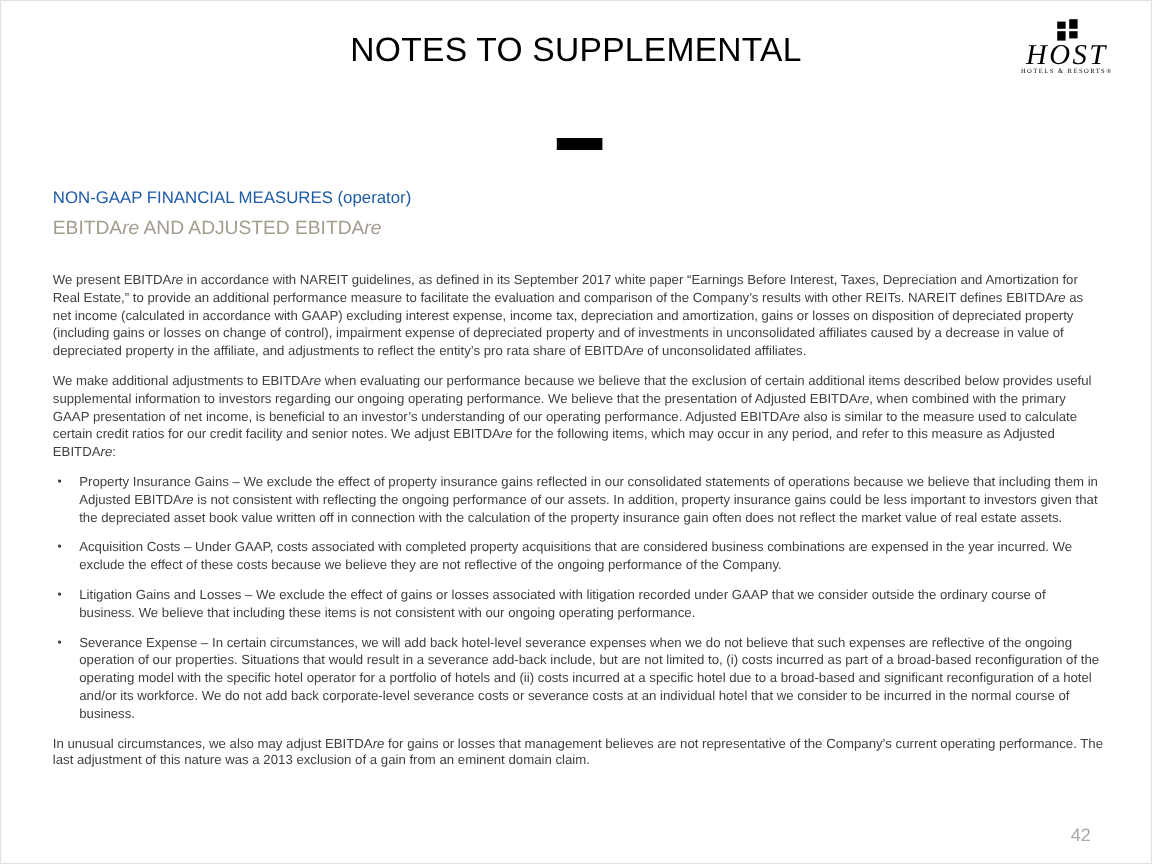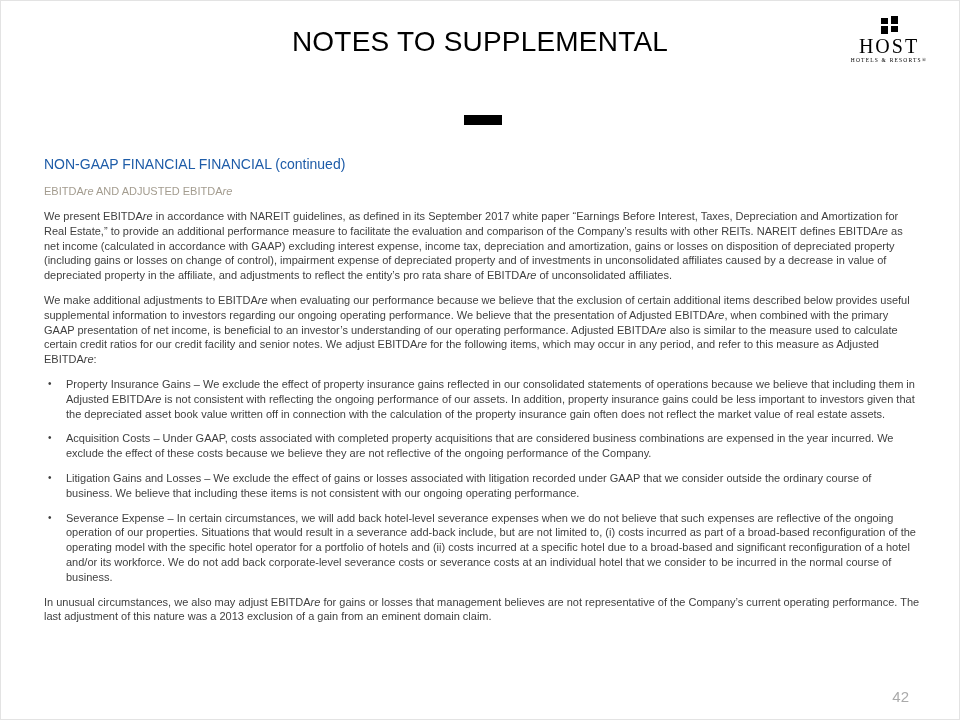--- a/index.html
+++ b/index.html
@@ -27,43 +27,43 @@
     background:#000;
   }
   
   .logo{
     position:absolute;top:14px;right:24px;
     width:92px;text-align:center;color:#000;
   }
   .logo-mark{display:block;margin:0 auto 2px auto;}
   .logo-name{
     font-family:"Liberation Serif", serif;
-    font-size:20px;line-height:20px;
-    letter-spacing:2px;font-weight:400;
+    font-size:24px;line-height:20px;
+    letter-spacing:2px;font-weight:400;font-style:italic;
   }
   .logo-tagline{
     font-family:"Liberation Serif", serif;
     font-size:5.5px;line-height:8px;
     letter-spacing:1.2px;
   }
   
   .content{
     position:absolute;left:43px;top:155px;width:876px;
     color:var(--body-text,#3f3f3f);
     font-size:11px;line-height:14.8px;
   }
   .section-heading{
     color:var(--heading-blue,#1e5ca8);
     font-size:14px;line-height:17px;
     margin:0 0 11px 0;font-weight:400;
   }
   .sub-heading{
     color:var(--subheading-tan,#a39c8f);
-    font-size:11px;line-height:14px;
-    margin:0 0 11px 0;font-weight:400;
+    font-size:16px;line-height:14px;
+    margin:0 0 29px 0;font-weight:400;
   }
   .para{margin:0 0 10px 0;}
   .bullet-list{margin:0;padding:0;list-style:none;}
   .bullet-item{display:flex;margin:0 0 10px 0;}
   .bullet-dot{
     width:22px;flex:0 0 22px;
     font-size:10px;line-height:14.8px;
     text-align:left;padding-left:4px;box-sizing:border-box;
   }
   .bullet-text{flex:1;}
@@ -88,21 +88,21 @@
       <rect x="1" y="3" width="7" height="6" fill="#000"></rect>
       <rect x="1" y="11" width="7" height="8" fill="#000"></rect>
       <rect x="11" y="1" width="7" height="8" fill="#000"></rect>
       <rect x="11" y="11" width="7" height="6" fill="#000"></rect>
     </svg>
     <div class="logo-name">HOST</div>
     <div class="logo-tagline">HOTELS &amp; RESORTS®</div>
   </div>
 
   <div class="content">
-    <h2 class="section-heading">NON-GAAP FINANCIAL FINANCIAL (continued)</h2>
+    <h2 class="section-heading">NON-GAAP FINANCIAL MEASURES (operator)</h2>
     <h3 class="sub-heading">EBITDA<i>re</i> AND ADJUSTED EBITDA<i>re</i></h3>
 
     <p class="para">We present EBITDA<i>re</i> in accordance with NAREIT guidelines, as defined in its September 2017 white paper “Earnings Before Interest, Taxes, Depreciation and Amortization for Real Estate,” to provide an additional performance measure to facilitate the evaluation and comparison of the Company’s results with other REITs. NAREIT defines EBITDA<i>re</i> as net income (calculated in accordance with GAAP) excluding interest expense, income tax, depreciation and amortization, gains or losses on disposition of depreciated property (including gains or losses on change of control), impairment expense of depreciated property and of investments in unconsolidated affiliates caused by a decrease in value of depreciated property in the affiliate, and adjustments to reflect the entity’s pro rata share of EBITDA<i>re</i> of unconsolidated affiliates.</p>
     <p class="para">We make additional adjustments to EBITDA<i>re</i> when evaluating our performance because we believe that the exclusion of certain additional items described below provides useful supplemental information to investors regarding our ongoing operating performance. We believe that the presentation of Adjusted EBITDA<i>re</i>, when combined with the primary GAAP presentation of net income, is beneficial to an investor’s understanding of our operating performance. Adjusted EBITDA<i>re</i> also is similar to the measure used to calculate certain credit ratios for our credit facility and senior notes. We adjust EBITDA<i>re</i> for the following items, which may occur in any period, and refer to this measure as Adjusted EBITDA<i>re</i>:</p>
 
     <ul class="bullet-list">
       <li class="bullet-item">
         <span class="bullet-dot">•</span>
         <span class="bullet-text">Property Insurance Gains – We exclude the effect of property insurance gains reflected in our consolidated statements of operations because we believe that including them in Adjusted EBITDA<i>re</i> is not consistent with reflecting the ongoing performance of our assets. In addition, property insurance gains could be less important to investors given that the depreciated asset book value written off in connection with the calculation of the property insurance gain often does not reflect the market value of real estate assets.</span>
       </li>

